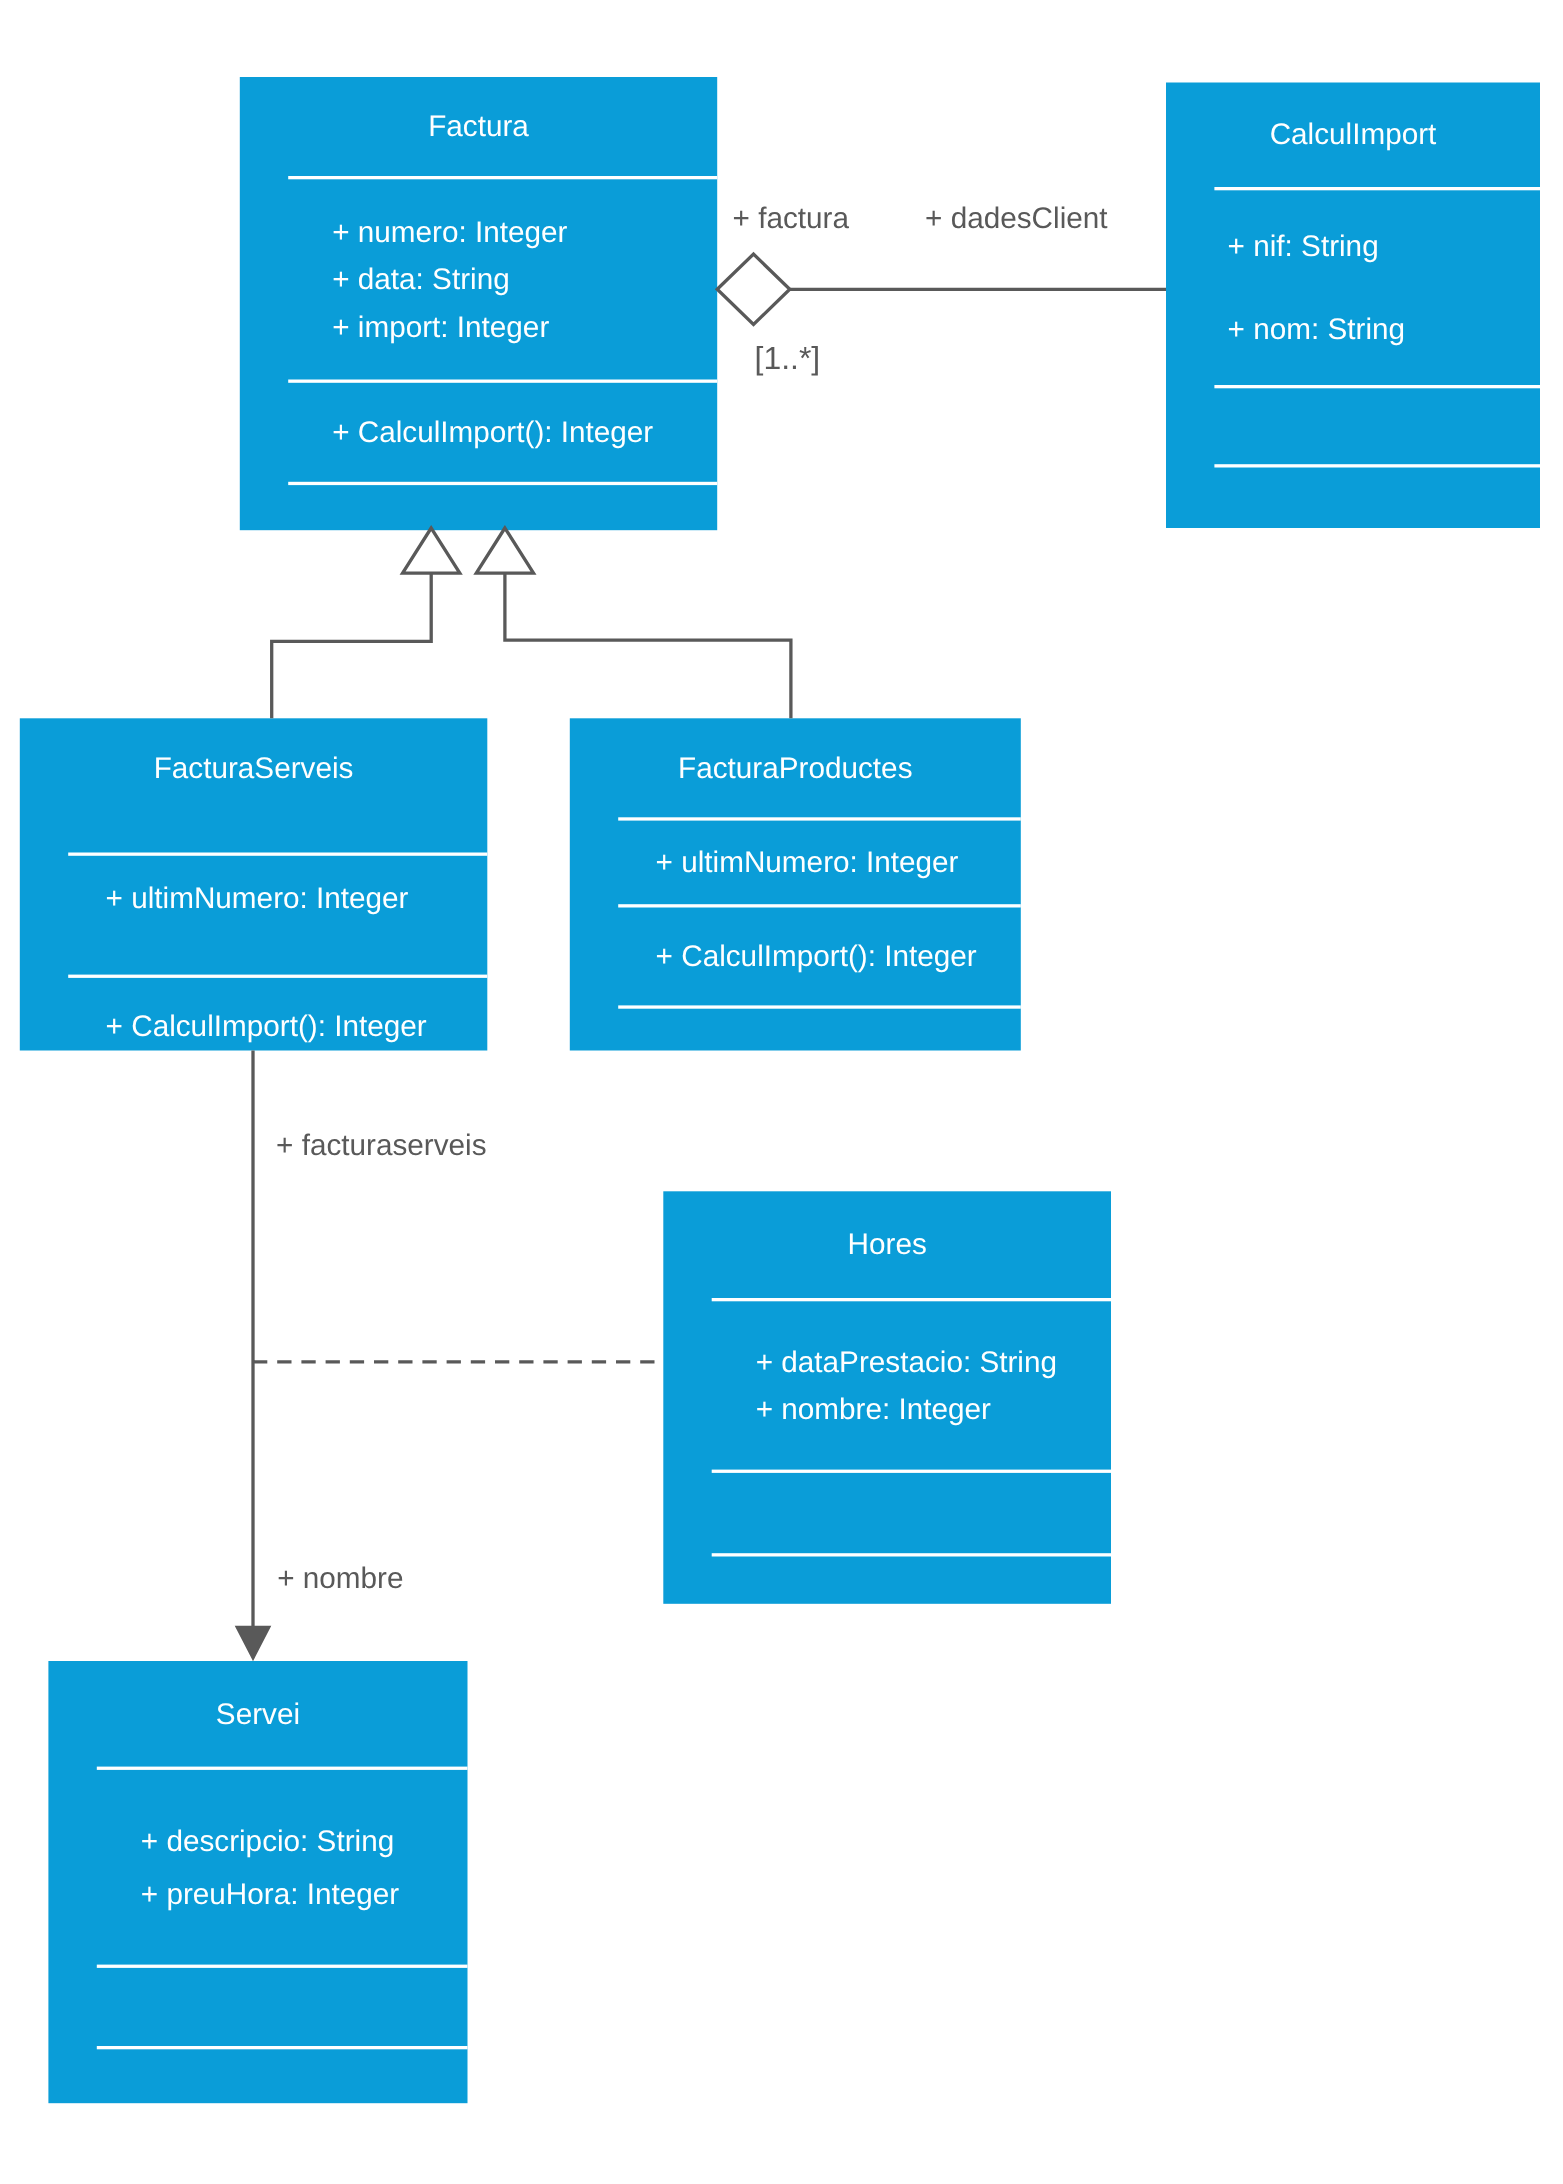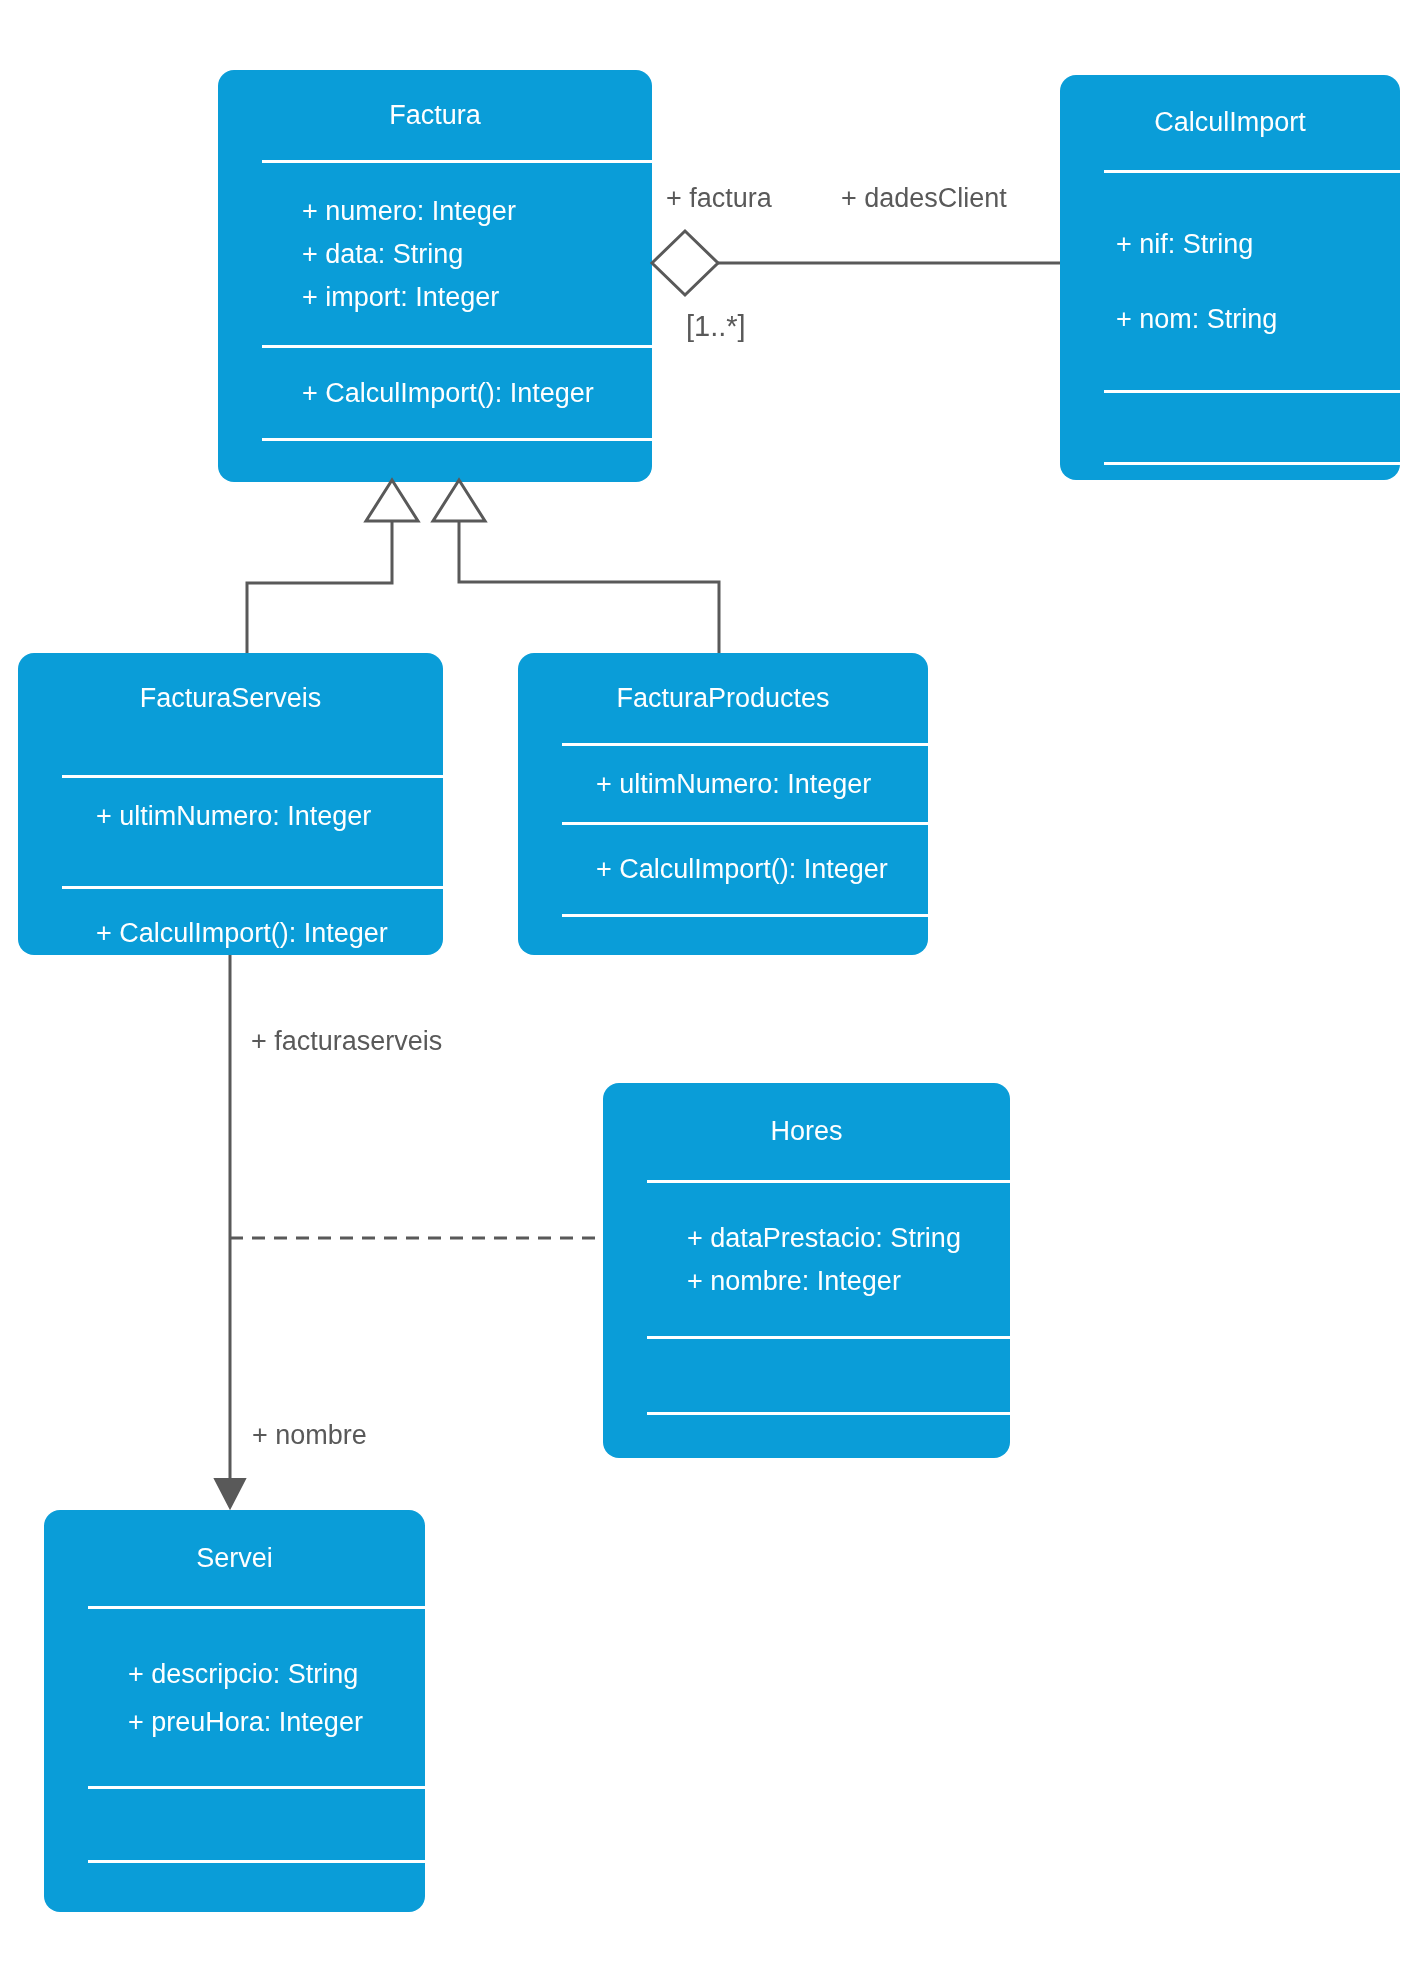--- a/index.html
+++ b/index.html
@@ -15,21 +15,20 @@
     z-index:2;pointer-events:none;
   }
   .uml-class{
     position:absolute;
     z-index:1;
     background:#0a9dd8;
     color:#ffffff;
     display:flex;flex-direction:column;
     box-sizing:border-box;
     font-size:27px;
-    border-radius:16px;
   }
   .cmp{box-sizing:border-box;flex:0 0 auto;}
   .cmp + .cmp{border-top:3px solid #ffffff;margin-left:44px;}
   .cmp.title{
     display:flex;align-items:center;justify-content:center;
     font-size:27px;
   }
   .cmp.attrs{
     display:flex;flex-direction:column;justify-content:center;
     padding-left:40px;line-height:43px;
@@ -80,21 +79,21 @@
       <span>+ import: Integer</span>
     </div>
     <div class="cmp attrs" style="height:93px;">
       <span>+ CalculImport(): Integer</span>
     </div>
     <div class="cmp" style="height:44px;"></div>
   </div>
 
   <div class="uml-class" style="left:1060px;top:75px;width:340px;height:405px;">
     <div class="cmp title" style="height:95px;">CalculImport</div>
-    <div class="cmp attrs" style="height:220px;padding-left:12px;gap:32px;">
+    <div class="cmp attrs" style="height:180px;padding-left:12px;gap:32px;">
       <span>+ nif: String</span>
       <span>+ nom: String</span>
     </div>
     <div class="cmp" style="height:72px;"></div>
     <div class="cmp" style="height:58px;"></div>
   </div>
 
   <div class="uml-class" style="left:18px;top:653px;width:425px;height:302px;gap:32px;">
     <div class="cmp title" style="height:90px;">FacturaServeis</div>
     <div class="cmp attrs tight" style="height:79px;">

